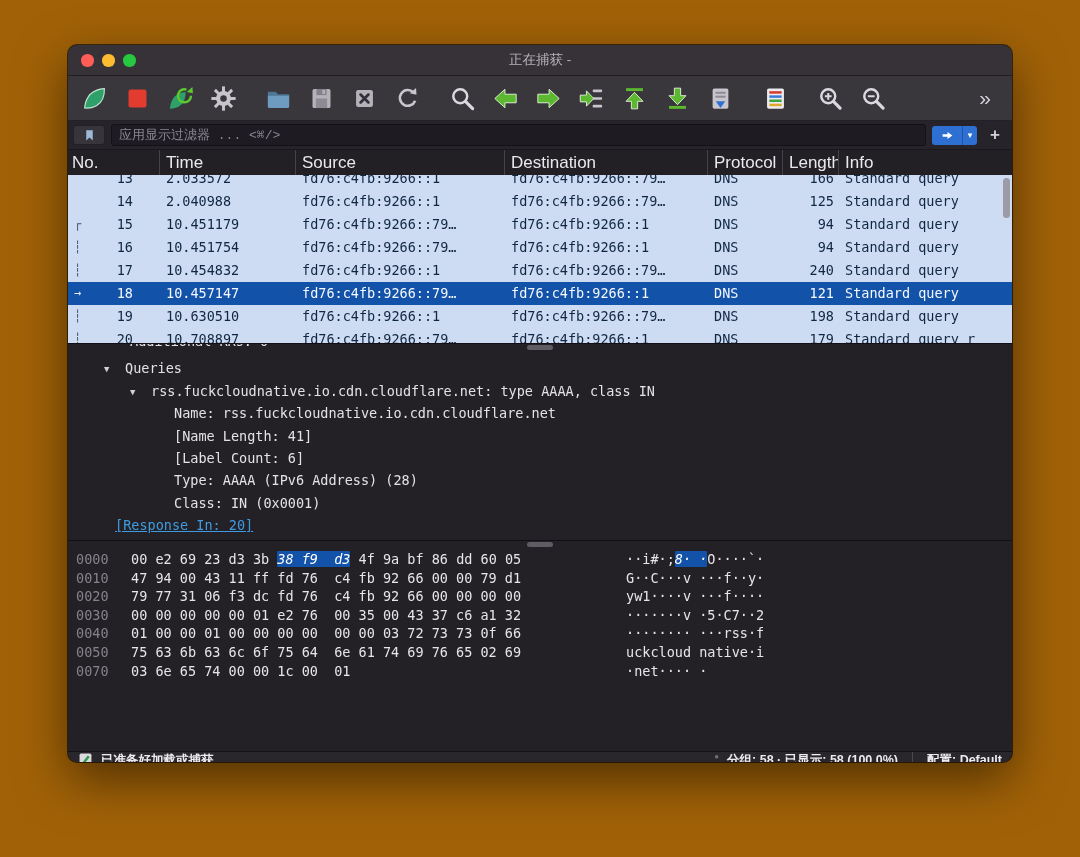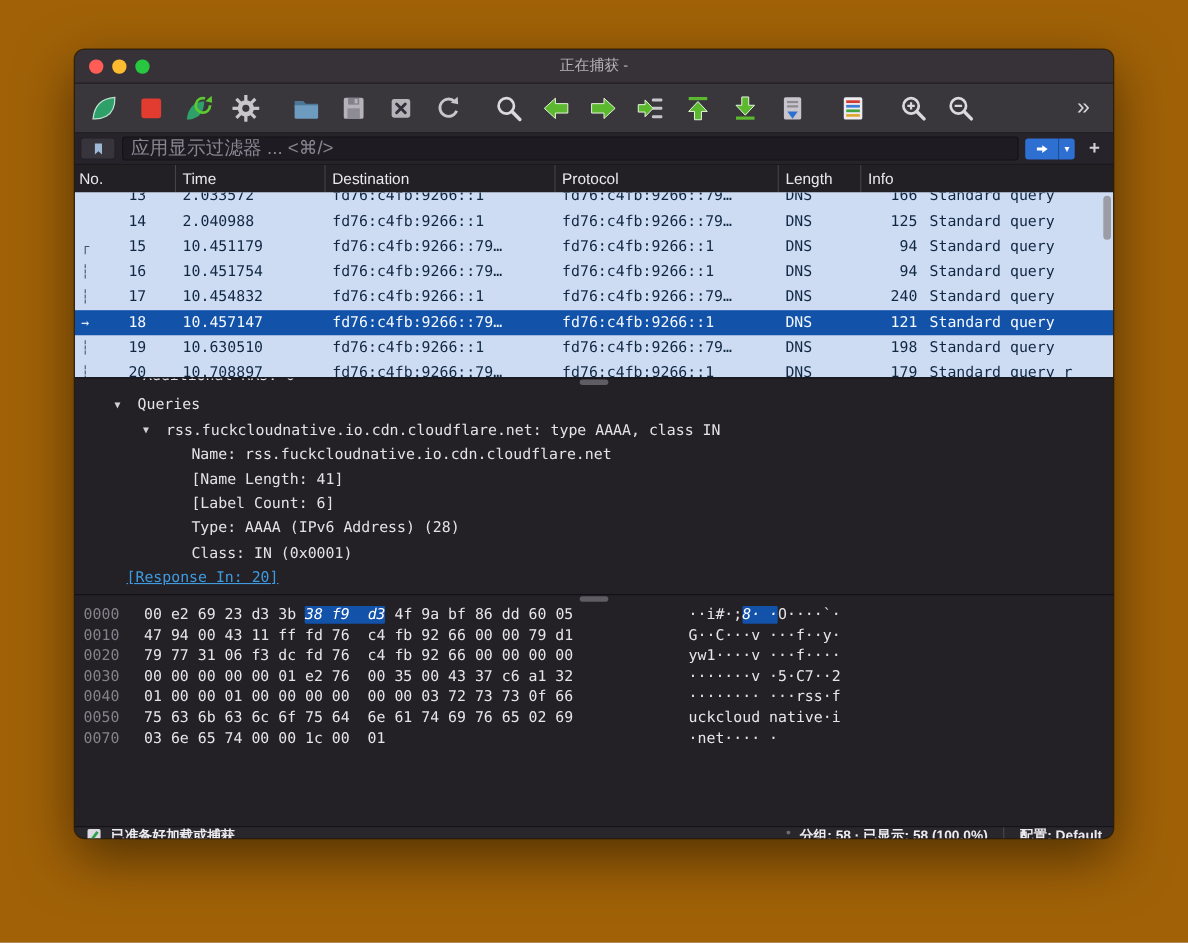--- a/index.html
+++ b/index.html
@@ -23,33 +23,33 @@
   .tb-ic{display:block;}
   .tb-ic svg{width:27px;height:27px;display:block;}
   .chev{font-size:21px;color:#d6d4da;line-height:26px;display:block;text-align:center;}
   
   .filterbar{flex:0 0 28px;background:#26232a;display:flex;align-items:center;padding:0 5px;gap:6px;
              border-bottom:1px solid #1a171d;}
   .bm{width:32px;height:20px;background:#37343c;border:1px solid #232028;border-radius:3px;
       display:flex;align-items:center;justify-content:center;padding:0;}
   .bm svg{width:13px;height:15px;display:block;}
   .fin{flex:1;height:20px;background:#1e1b22;border:1px solid #141217;border-radius:3px;color:#dcdae0;
-       font-size:17px;padding:0 7px;outline:none;font-family:Liberation Sans, sans-serif;}
+       font-size:13px;padding:0 7px;outline:none;font-family:Liberation Mono, monospace;}
   .fin::placeholder{color:#8b8791;}
   .applywrap{display:flex;align-items:center;}
   .apply-btn{width:30px;height:19px;background:#2e6fd2;border:none;border-radius:3px 0 0 3px;
              display:flex;align-items:center;justify-content:center;padding:0;}
   .apply-btn svg{width:15px;height:13px;display:block;}
   .apply-caret{width:15px;height:19px;background:#2e6fd2;border:none;border-left:1px solid #1f54a8;
                border-radius:0 3px 3px 0;color:#fff;font-size:9px;padding:0;line-height:19px;}
   .addf{width:24px;height:20px;background:none;border:none;color:#d2cfd7;font-size:17px;
         font-weight:bold;line-height:20px;padding:0;}
   
   .phead{flex:0 0 25px;display:grid;grid-template-columns:92px 136px 209px 203px 75px 56px 1fr;
-         background:#221f25;color:#eae8ed;font-size:14px;line-height:25px;}
+         background:#221f25;color:#eae8ed;font-size:17px;line-height:25px;}
   .hcell{border-right:1px solid #45424a;padding-left:6px;overflow:hidden;white-space:nowrap;}
   .hcell.hc0{padding-left:4px;}
   .hcell.hc6{border-right:none;}
   .plist{flex:0 0 168px;overflow:hidden;position:relative;background:#cddcf2;}
   .prow{display:grid;grid-template-columns:92px 136px 209px 203px 75px 56px 1fr;height:23px;
         line-height:23px;background:#cddcf2;color:#102743;font-family:"DejaVu Sans Mono",monospace;
         font-size:13.5px;white-space:nowrap;}
   .prow.first{margin-top:-8px;}
   .prow.selected{background:#1252a9;color:#f5f8fd;}
   .cell{overflow:hidden;padding-left:6px;}
@@ -296,20 +296,21 @@
             </svg>
         </button>
         <button class="apply-caret">▾</button>
       </div>
       <button class="addf">+</button>
     </div>
 
     <div class="phead" id="phead">
         <div class="hcell hc0">No.</div>
         <div class="hcell hc1">Time</div>
+        <div class="hcell hc2">Source</div>
         <div class="hcell hc3">Destination</div>
         <div class="hcell hc4">Protocol</div>
         <div class="hcell hc5">Length</div>
         <div class="hcell hc6">Info</div>
       </div>
 
     <div class="plist" id="plist">
       <div class="vscroll"></div>
     <div class="prow first">
           <div class="cell c-no">

